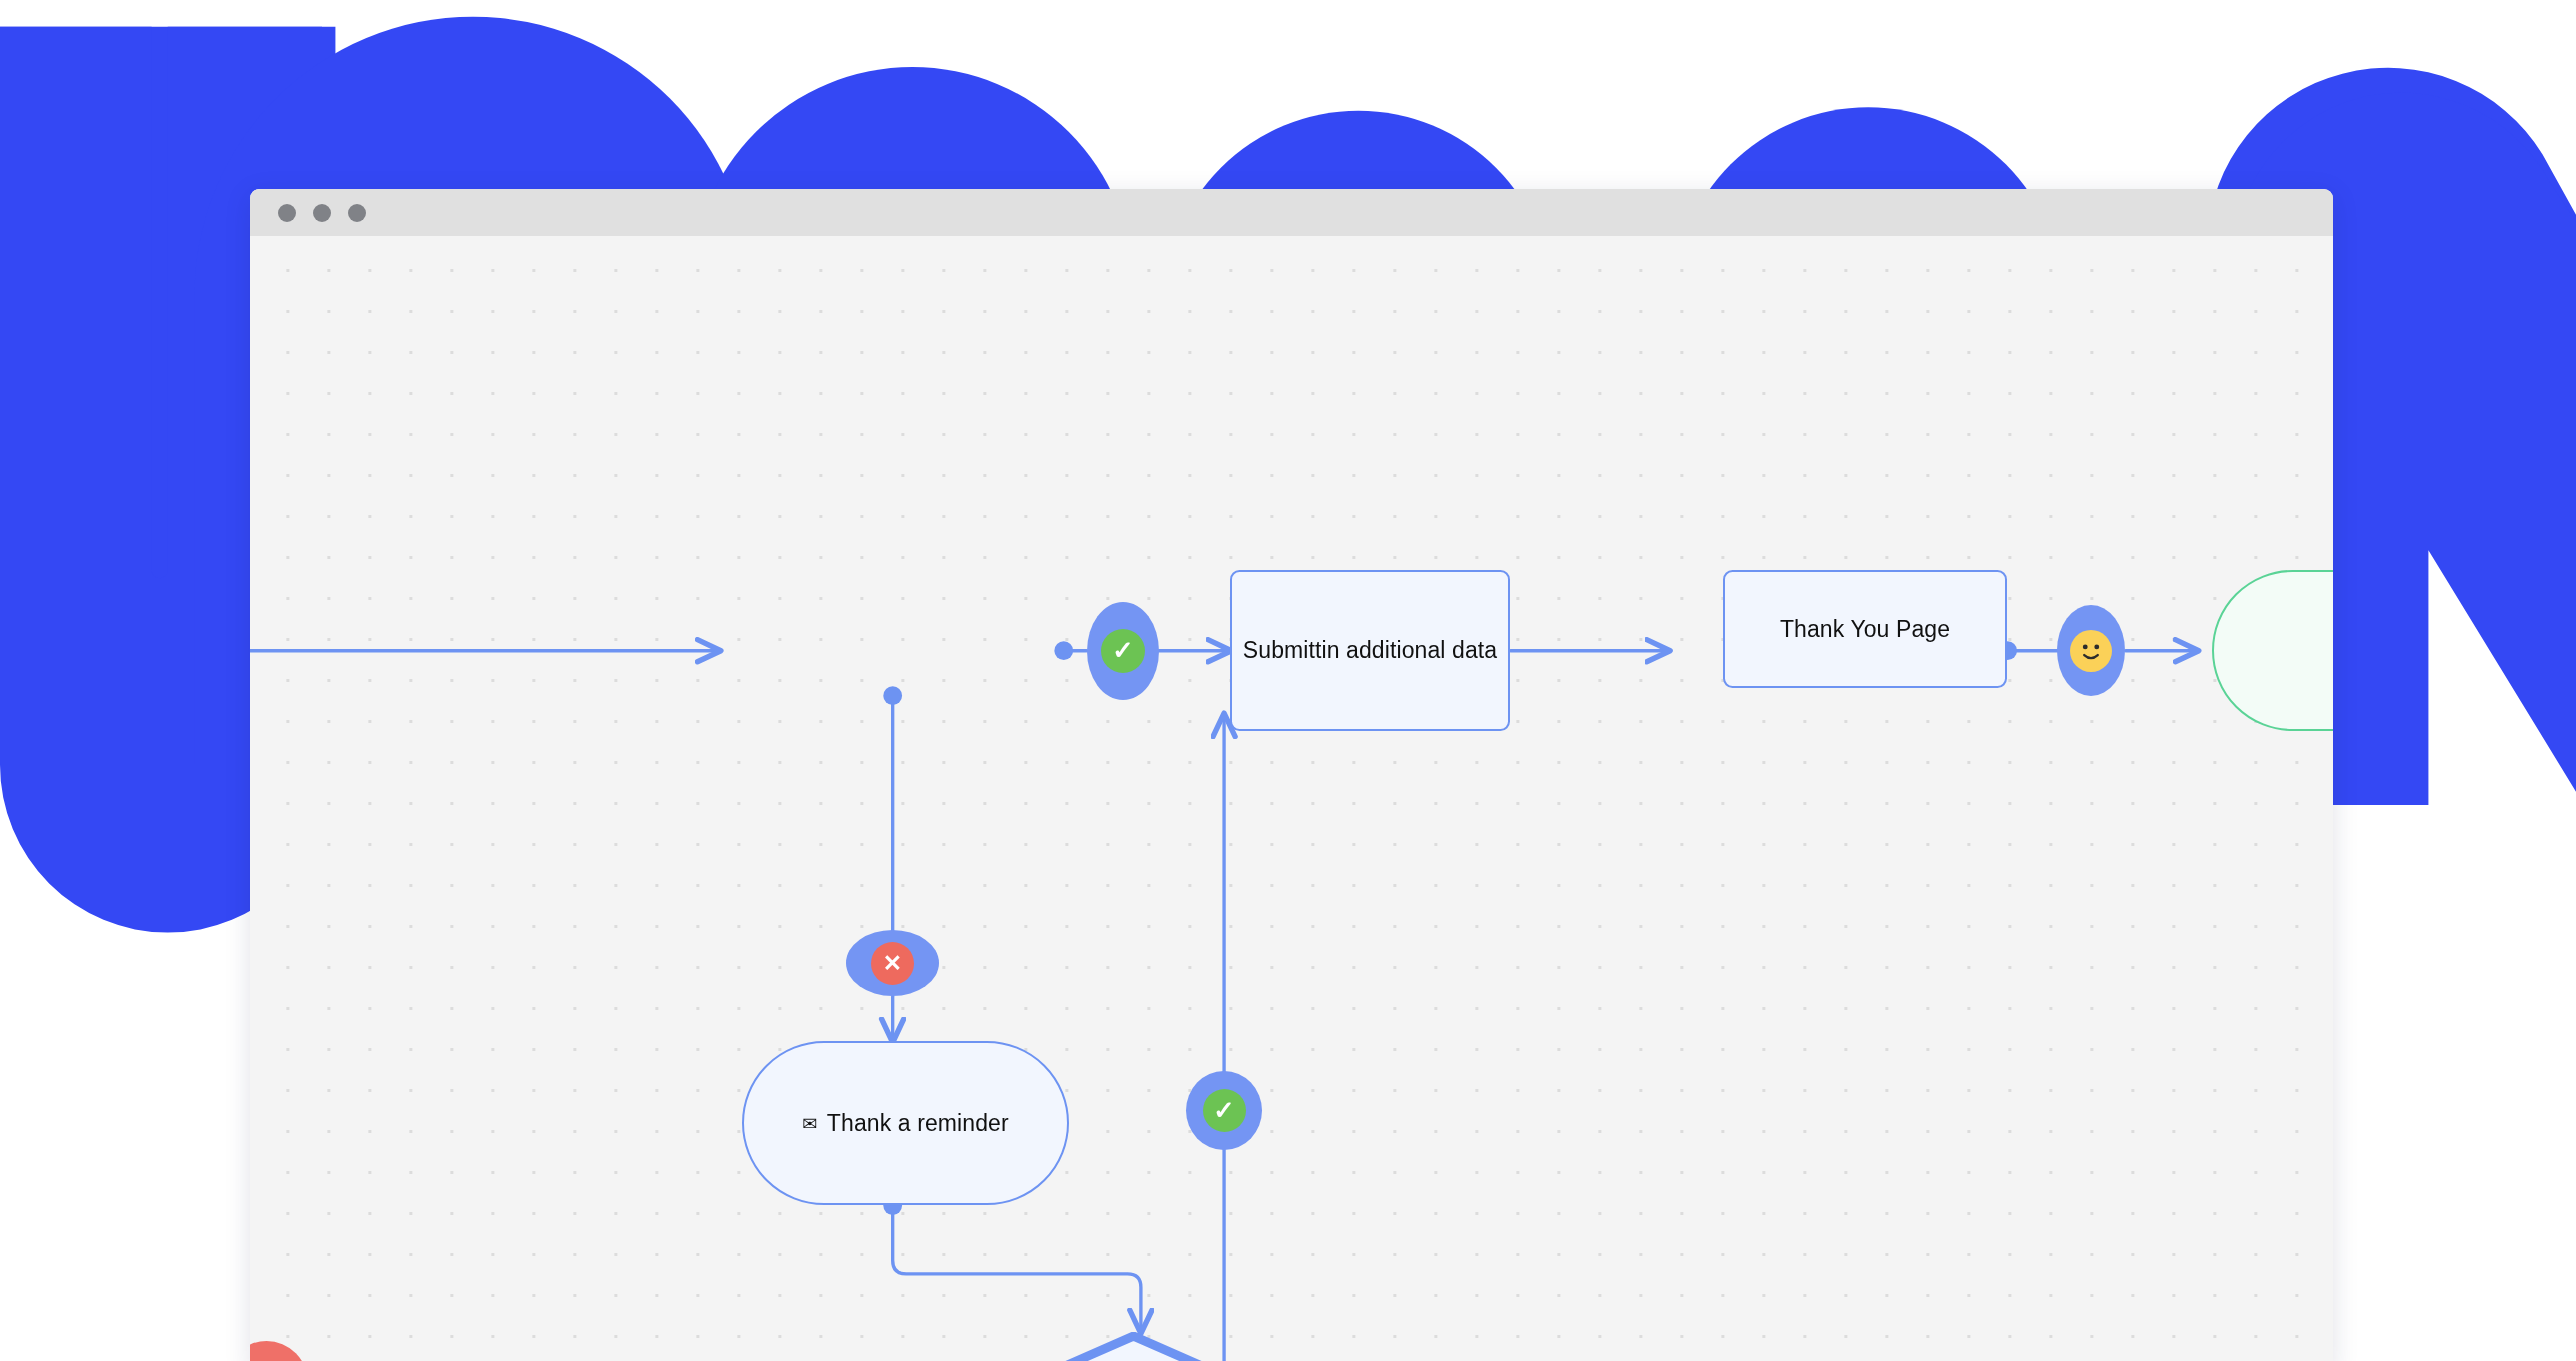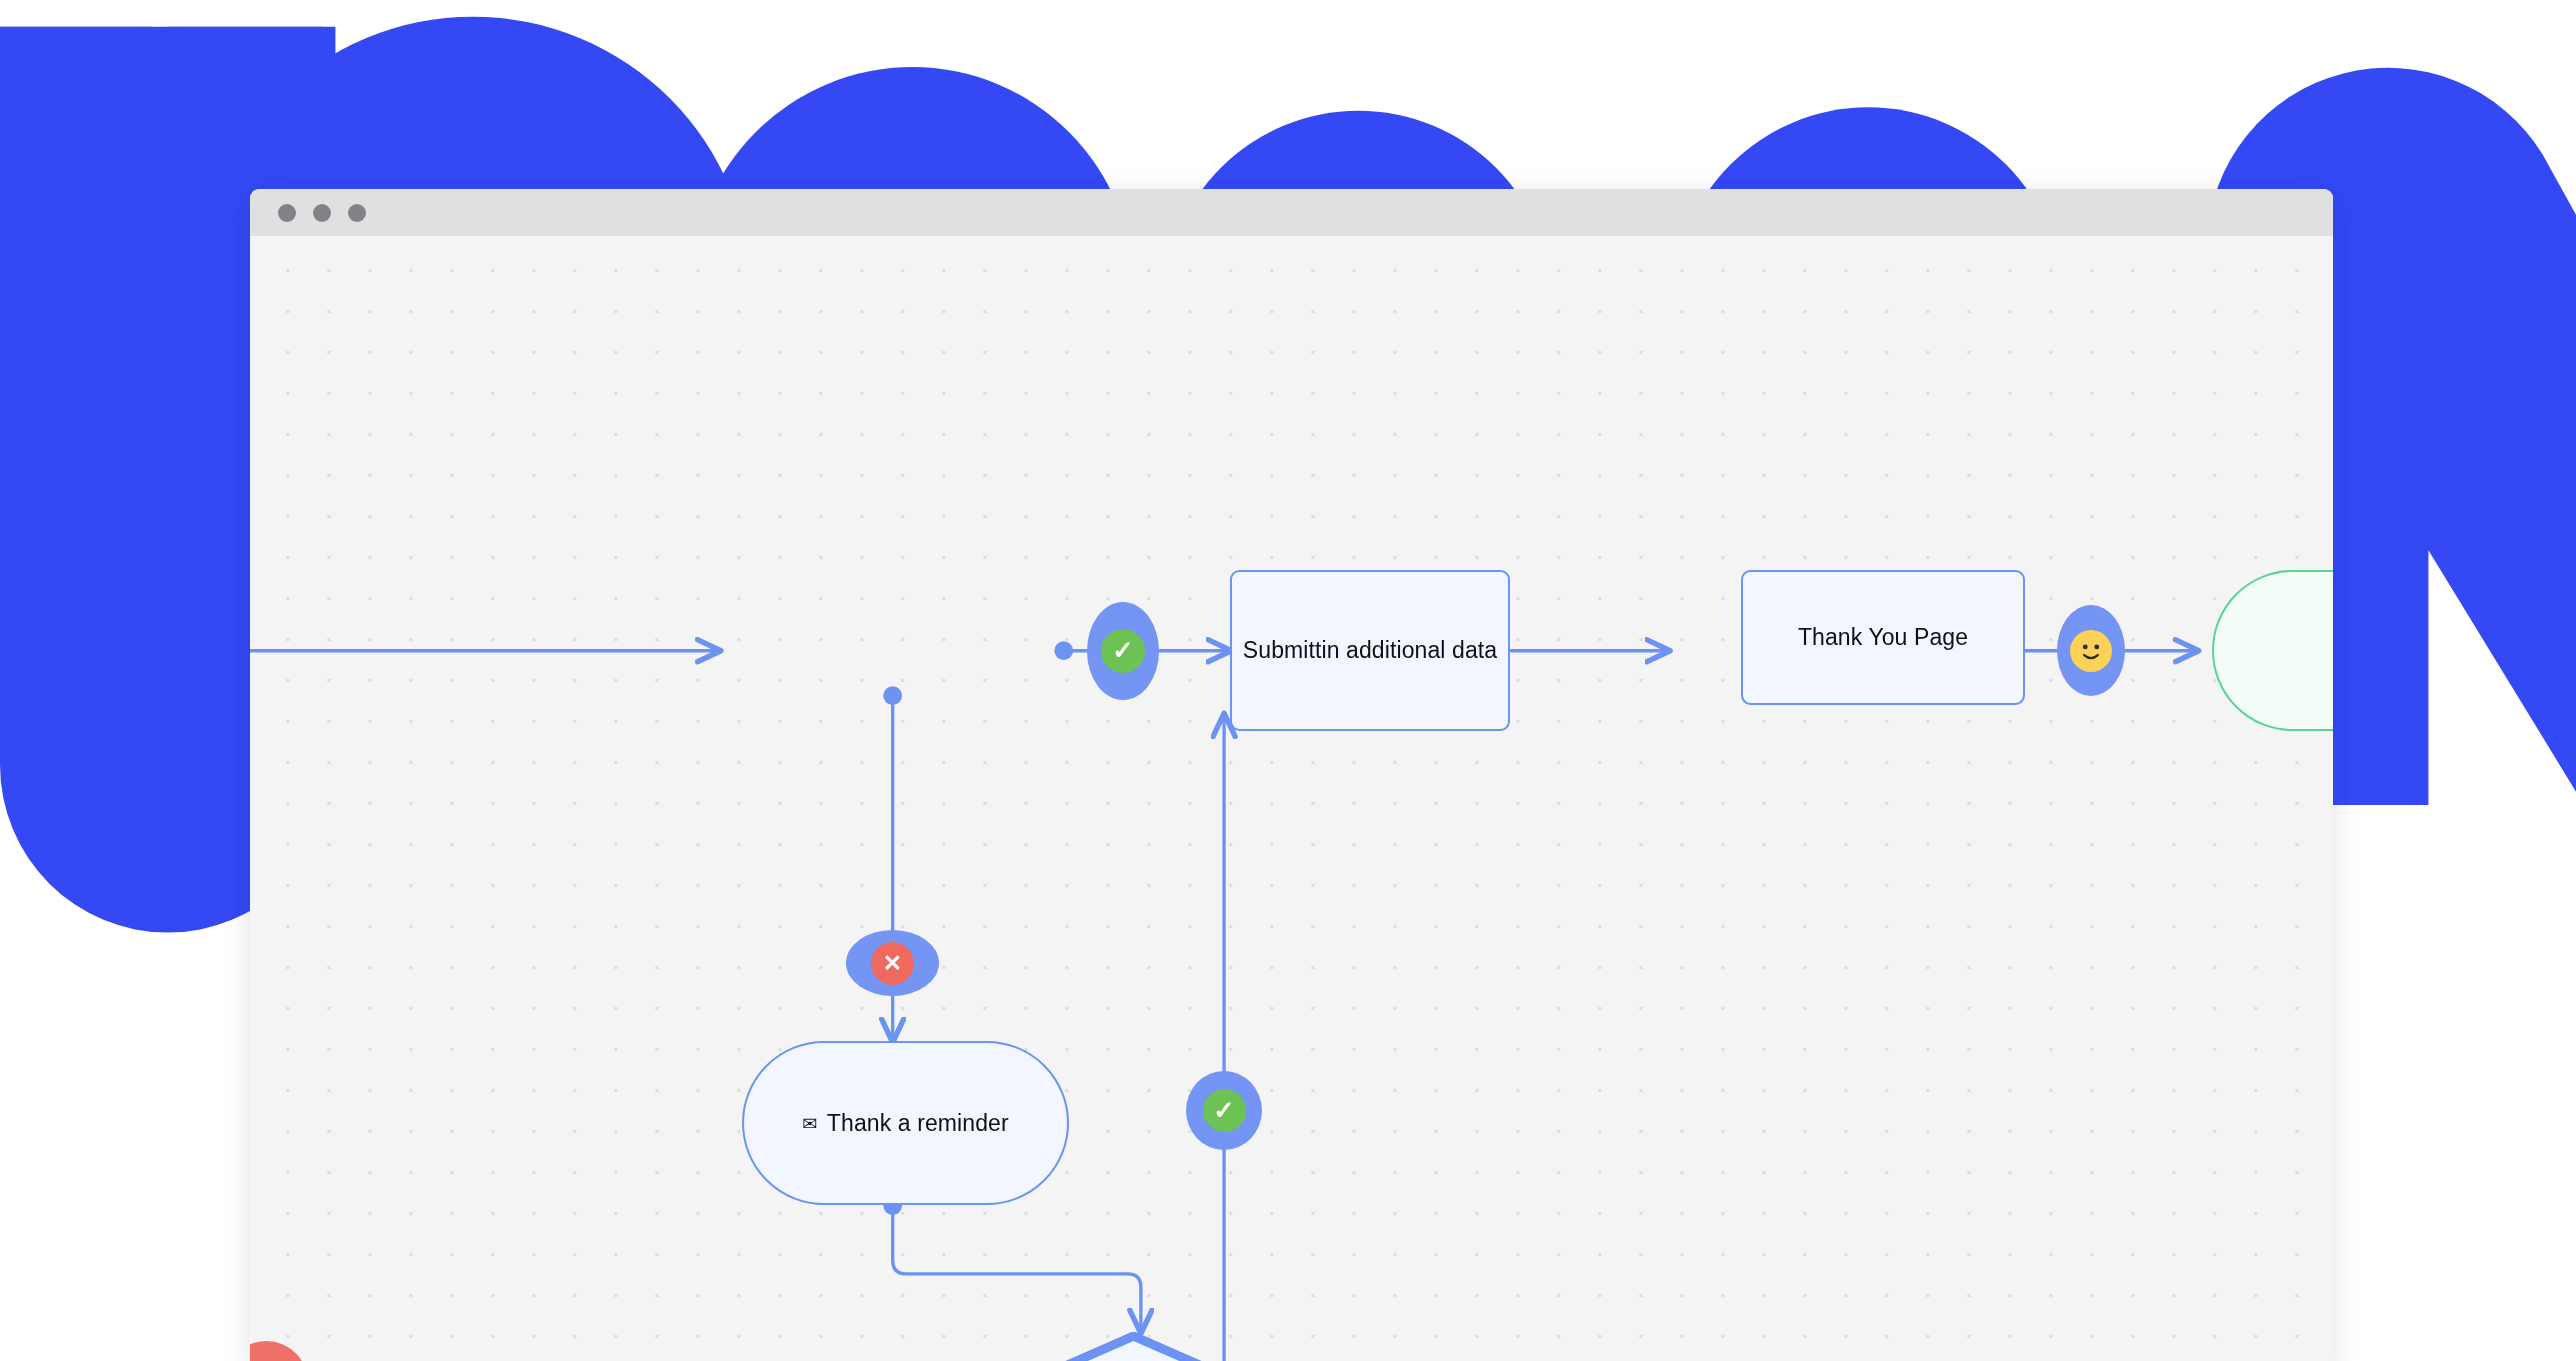--- a/index.html
+++ b/index.html
@@ -235,21 +235,21 @@
           <circle cx="1317" cy="1709" r="16" fill="#6d93f2"></circle>
           <circle cx="1072" cy="1709" r="17" fill="#ef7068"></circle>
         </g>
       </svg>
 
 
       <div class="node node-rect" style="left:980px; top:334px; width:280px; height:161px;">
         <span>Submittin additional data</span>
       </div>
 
-      <div class="node node-rect" style="left:1473px; top:334px; width:284px; height:135px;margin-left:18px;">
+      <div class="node node-rect" style="left:1473px; top:334px; width:284px; height:118px;">
         <span>Thank You Page</span>
       </div>
 
       <div class="node node-pill-success" style="left:1962px; top:334px; width:329px; height:161px;">
         
       </div>
 
       <div class="node node-pill" style="left:492px; top:805px; width:327px; height:164px;">
         <span class="mail-icon">✉</span>
         <span>Thank a reminder</span>

